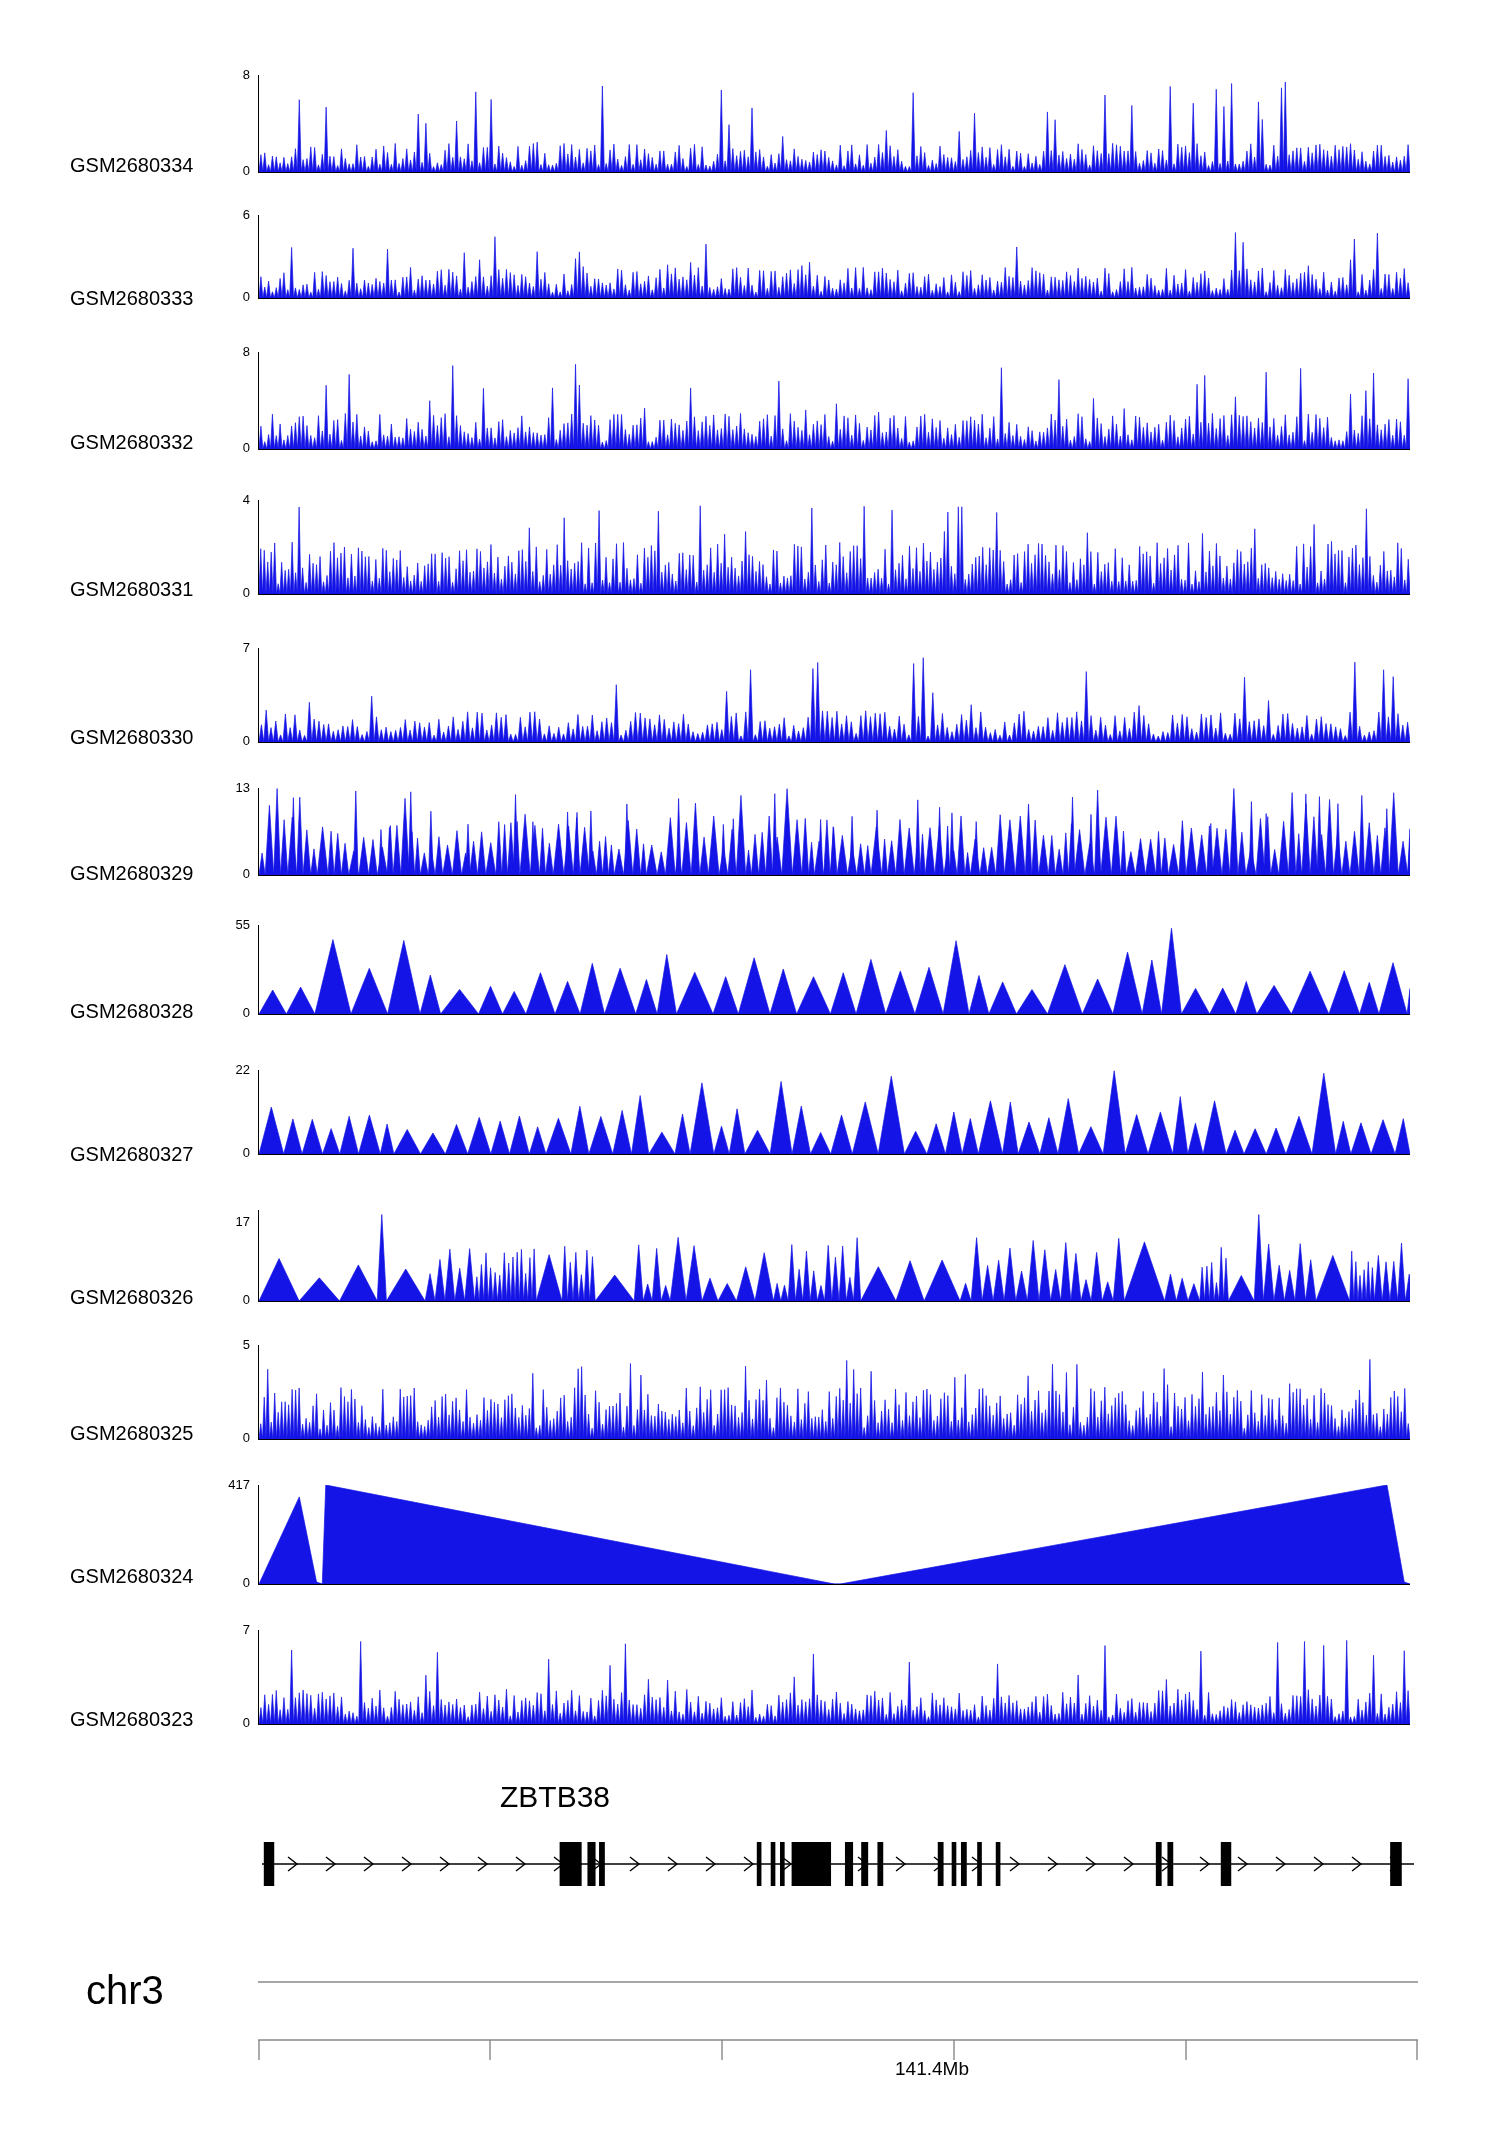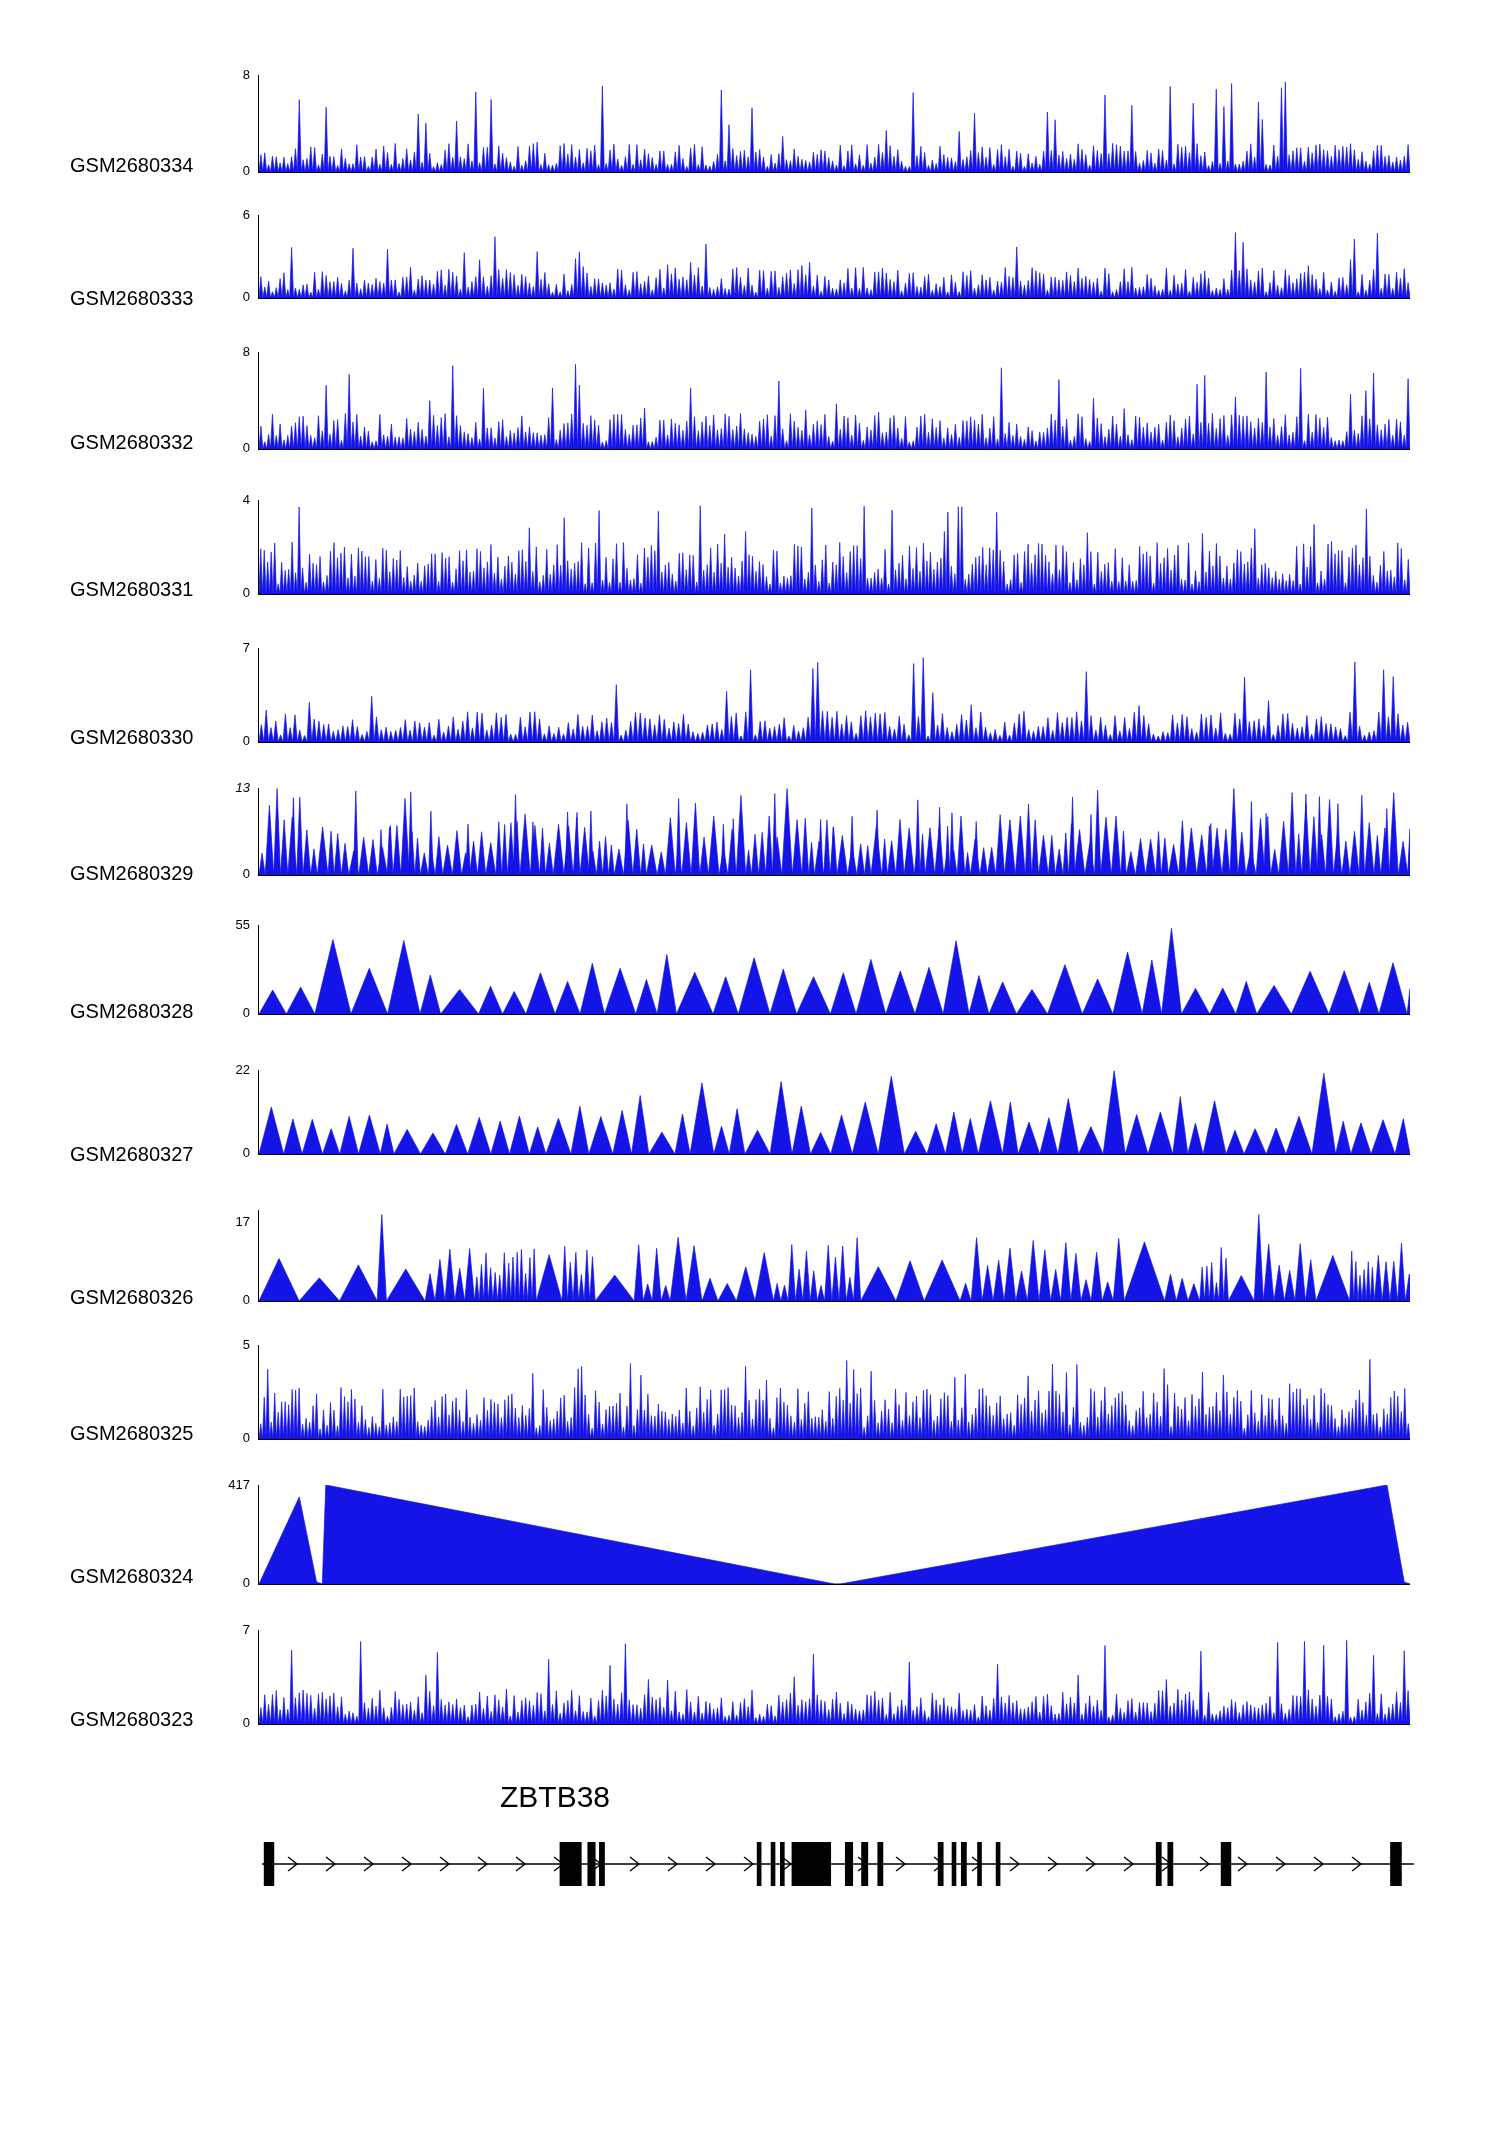--- a/index.html
+++ b/index.html
@@ -174,21 +174,21 @@
         <div class="axis-max" style="top: -8px;">7</div>
         <div class="axis-min" style="top: 85px;">0</div>
         <div class="track-plot" style="top: 0px; height: 95px;">
           <svg viewBox="0 0 1152 95" preserveAspectRatio="none">
             <path d="M 0 95 L 0.00 95.00 L 2.40 77.57 L 4.80 95.00 L 4.80 95.00 L 7.20 62.78 L 9.60 95.00 L 9.60 95.00 L 12.00 80.47 L 14.40 95.00 L 14.40 95.00 L 16.80 73.81 L 19.20 95.00 L 19.20 95.00 L 21.60 87.83 L 24.00 95.00 L 24.00 95.00 L 26.40 66.66 L 28.80 95.00 L 28.80 95.00 L 31.20 80.46 L 33.60 95.00 L 33.60 95.00 L 36.00 67.54 L 38.40 95.00 L 38.40 95.00 L 40.80 82.95 L 43.20 95.00 L 43.20 95.00 L 45.60 88.39 L 48.00 95.00 L 48.00 95.00 L 50.40 54.87 L 52.80 95.00 L 52.80 95.00 L 55.20 71.88 L 57.60 95.00 L 57.60 95.00 L 60.00 73.90 L 62.40 95.00 L 62.40 95.00 L 64.80 77.32 L 67.20 95.00 L 67.20 95.00 L 69.60 76.70 L 72.00 95.00 L 72.00 95.00 L 74.40 84.12 L 76.80 95.00 L 76.80 95.00 L 79.20 82.65 L 81.60 95.00 L 81.60 95.00 L 84.00 78.82 L 86.40 95.00 L 86.40 95.00 L 88.80 79.33 L 91.20 95.00 L 91.20 95.00 L 93.60 72.40 L 96.00 95.00 L 96.00 95.00 L 98.40 79.44 L 100.80 95.00 L 100.80 95.00 L 103.20 87.54 L 105.60 95.00 L 105.60 95.00 L 108.00 84.33 L 110.40 95.00 L 110.40 95.00 L 112.80 48.69 L 115.20 95.00 L 115.20 95.00 L 117.60 69.63 L 120.00 95.00 L 120.00 95.00 L 122.40 82.62 L 124.80 95.00 L 124.80 95.00 L 127.20 79.99 L 129.60 95.00 L 129.60 95.00 L 132.00 84.47 L 134.40 95.00 L 134.40 95.00 L 136.80 83.18 L 139.20 95.00 L 139.20 95.00 L 141.60 80.30 L 144.00 95.00 L 144.00 95.00 L 146.40 72.36 L 148.80 95.00 L 148.80 95.00 L 151.20 82.97 L 153.60 95.00 L 153.60 95.00 L 156.00 73.90 L 158.40 95.00 L 158.40 95.00 L 160.80 75.57 L 163.20 95.00 L 163.20 95.00 L 165.60 80.07 L 168.00 95.00 L 168.00 95.00 L 170.40 75.34 L 172.80 95.00 L 172.80 95.00 L 175.20 88.07 L 177.60 95.00 L 177.60 95.00 L 180.00 72.08 L 182.40 95.00 L 182.40 95.00 L 184.80 84.96 L 187.20 95.00 L 187.20 95.00 L 189.60 78.93 L 192.00 95.00 L 192.00 95.00 L 194.40 69.61 L 196.80 95.00 L 196.80 95.00 L 199.20 82.28 L 201.60 95.00 L 201.60 95.00 L 204.00 74.04 L 206.40 95.00 L 206.40 95.00 L 208.80 64.50 L 211.20 95.00 L 211.20 95.00 L 213.60 80.70 L 216.00 95.00 L 216.00 95.00 L 218.40 64.82 L 220.80 95.00 L 220.80 95.00 L 223.20 65.77 L 225.60 95.00 L 225.60 95.00 L 228.00 82.90 L 230.40 95.00 L 230.40 95.00 L 232.80 77.89 L 235.20 95.00 L 235.20 95.00 L 237.60 65.53 L 240.00 95.00 L 240.00 95.00 L 242.40 70.00 L 244.80 95.00 L 244.80 95.00 L 247.20 67.24 L 249.60 95.00 L 249.60 95.00 L 252.00 87.05 L 254.40 95.00 L 254.40 95.00 L 256.80 87.35 L 259.20 95.00 L 259.20 95.00 L 261.60 70.04 L 264.00 95.00 L 264.00 95.00 L 266.40 79.67 L 268.80 95.00 L 268.80 95.00 L 271.20 64.80 L 273.60 95.00 L 273.60 95.00 L 276.00 64.41 L 278.40 95.00 L 278.40 95.00 L 280.80 71.84 L 283.20 95.00 L 283.20 95.00 L 285.60 86.80 L 288.00 95.00 L 288.00 95.00 L 290.40 78.73 L 292.80 95.00 L 292.80 95.00 L 295.20 86.39 L 297.60 95.00 L 297.60 95.00 L 300.00 80.13 L 302.40 95.00 L 302.40 95.00 L 304.80 86.84 L 307.20 95.00 L 307.20 95.00 L 309.60 75.46 L 312.00 95.00 L 312.00 95.00 L 314.40 81.77 L 316.80 95.00 L 316.80 95.00 L 319.20 67.23 L 321.60 95.00 L 321.60 95.00 L 324.00 79.25 L 326.40 95.00 L 326.40 95.00 L 328.80 79.00 L 331.20 95.00 L 331.20 95.00 L 333.60 67.74 L 336.00 95.00 L 336.00 95.00 L 338.40 83.52 L 340.80 95.00 L 340.80 95.00 L 343.20 74.54 L 345.60 95.00 L 345.60 95.00 L 348.00 70.69 L 350.40 95.00 L 350.40 95.00 L 352.80 75.39 L 355.20 95.00 L 355.20 95.00 L 357.60 37.10 L 360.00 95.00 L 360.00 95.00 L 362.40 88.04 L 364.80 95.00 L 364.80 95.00 L 367.20 83.08 L 369.60 95.00 L 369.60 95.00 L 372.00 74.12 L 374.40 95.00 L 374.40 95.00 L 376.80 65.14 L 379.20 95.00 L 379.20 95.00 L 381.60 65.72 L 384.00 95.00 L 384.00 95.00 L 386.40 70.67 L 388.80 95.00 L 388.80 95.00 L 391.20 71.65 L 393.60 95.00 L 393.60 95.00 L 396.00 77.60 L 398.40 95.00 L 398.40 95.00 L 400.80 67.57 L 403.20 95.00 L 403.20 95.00 L 405.60 72.18 L 408.00 95.00 L 408.00 95.00 L 410.40 81.08 L 412.80 95.00 L 412.80 95.00 L 415.20 74.70 L 417.60 95.00 L 417.60 95.00 L 420.00 76.45 L 422.40 95.00 L 422.40 95.00 L 424.80 67.00 L 427.20 95.00 L 427.20 95.00 L 429.60 76.84 L 432.00 95.00 L 432.00 95.00 L 434.40 84.61 L 436.80 95.00 L 436.80 95.00 L 439.20 86.41 L 441.60 95.00 L 441.60 95.00 L 444.00 85.12 L 446.40 95.00 L 446.40 95.00 L 448.80 77.69 L 451.20 95.00 L 451.20 95.00 L 453.60 76.65 L 456.00 95.00 L 456.00 95.00 L 458.40 74.94 L 460.80 95.00 L 460.80 95.00 L 463.20 82.49 L 465.60 95.00 L 465.60 95.00 L 468.00 43.79 L 470.40 95.00 L 470.40 95.00 L 472.80 69.22 L 475.20 95.00 L 475.20 95.00 L 477.60 65.62 L 480.00 95.00 L 480.00 95.00 L 482.40 88.80 L 484.80 95.00 L 484.80 95.00 L 487.20 64.55 L 489.60 95.00 L 489.60 95.00 L 492.00 21.99 L 494.40 95.00 L 494.40 95.00 L 496.80 87.59 L 499.20 95.00 L 499.20 95.00 L 501.60 74.29 L 504.00 95.00 L 504.00 95.00 L 506.40 73.53 L 508.80 95.00 L 508.80 95.00 L 511.20 81.06 L 513.60 95.00 L 513.60 95.00 L 516.00 79.56 L 518.40 95.00 L 518.40 95.00 L 520.80 76.94 L 523.20 95.00 L 523.20 95.00 L 525.60 70.46 L 528.00 95.00 L 528.00 95.00 L 530.40 88.83 L 532.80 95.00 L 532.80 95.00 L 535.20 78.18 L 537.60 95.00 L 537.60 95.00 L 540.00 83.91 L 542.40 95.00 L 542.40 95.00 L 544.80 80.53 L 547.20 95.00 L 547.20 95.00 L 549.60 69.95 L 552.00 95.00 L 552.00 95.00 L 554.40 20.69 L 556.80 95.00 L 556.80 95.00 L 559.20 14.62 L 561.60 95.00 L 561.60 95.00 L 564.00 63.61 L 566.40 95.00 L 566.40 95.00 L 568.80 63.93 L 571.20 95.00 L 571.20 95.00 L 573.60 70.21 L 576.00 95.00 L 576.00 95.00 L 578.40 63.90 L 580.80 95.00 L 580.80 95.00 L 583.20 76.73 L 585.60 95.00 L 585.60 95.00 L 588.00 68.39 L 590.40 95.00 L 590.40 95.00 L 592.80 74.60 L 595.20 95.00 L 595.20 95.00 L 597.60 86.27 L 600.00 95.00 L 600.00 95.00 L 602.40 68.38 L 604.80 95.00 L 604.80 95.00 L 607.20 63.52 L 609.60 95.00 L 609.60 95.00 L 612.00 69.41 L 614.40 95.00 L 614.40 95.00 L 616.80 65.88 L 619.20 95.00 L 619.20 95.00 L 621.60 66.45 L 624.00 95.00 L 624.00 95.00 L 626.40 64.95 L 628.80 95.00 L 628.80 95.00 L 631.20 79.14 L 633.60 95.00 L 633.60 95.00 L 636.00 81.91 L 638.40 95.00 L 638.40 95.00 L 640.80 68.96 L 643.20 95.00 L 643.20 95.00 L 645.60 77.01 L 648.00 95.00 L 648.00 95.00 L 650.40 87.77 L 652.80 95.00 L 652.80 95.00 L 655.20 15.70 L 657.60 95.00 L 657.60 95.00 L 660.00 69.26 L 662.40 95.00 L 662.40 95.00 L 664.80 9.80 L 667.20 95.00 L 667.20 95.00 L 669.60 88.90 L 672.00 95.00 L 672.00 95.00 L 674.40 45.16 L 676.80 95.00 L 676.80 95.00 L 679.20 77.73 L 681.60 95.00 L 681.60 95.00 L 684.00 66.15 L 686.40 95.00 L 686.40 95.00 L 688.80 80.32 L 691.20 95.00 L 691.20 95.00 L 693.60 84.57 L 696.00 95.00 L 696.00 95.00 L 698.40 77.12 L 700.80 95.00 L 700.80 95.00 L 703.20 67.23 L 705.60 95.00 L 705.60 95.00 L 708.00 72.96 L 710.40 95.00 L 710.40 95.00 L 712.80 57.32 L 715.20 95.00 L 715.20 95.00 L 717.60 80.48 L 720.00 95.00 L 720.00 95.00 L 722.40 64.60 L 724.80 95.00 L 724.80 95.00 L 727.20 80.07 L 729.60 95.00 L 729.60 95.00 L 732.00 85.56 L 734.40 95.00 L 734.40 95.00 L 736.80 82.40 L 739.20 95.00 L 739.20 95.00 L 741.60 88.16 L 744.00 95.00 L 744.00 95.00 L 746.40 74.76 L 748.80 95.00 L 748.80 95.00 L 751.20 87.95 L 753.60 95.00 L 753.60 95.00 L 756.00 75.70 L 758.40 95.00 L 758.40 95.00 L 760.80 66.78 L 763.20 95.00 L 763.20 95.00 L 765.60 63.93 L 768.00 95.00 L 768.00 95.00 L 770.40 82.41 L 772.80 95.00 L 772.80 95.00 L 775.20 83.97 L 777.60 95.00 L 777.60 95.00 L 780.00 79.18 L 782.40 95.00 L 782.40 95.00 L 784.80 79.44 L 787.20 95.00 L 787.20 95.00 L 789.60 70.39 L 792.00 95.00 L 792.00 95.00 L 794.40 83.26 L 796.80 95.00 L 796.80 95.00 L 799.20 65.49 L 801.60 95.00 L 801.60 95.00 L 804.00 75.17 L 806.40 95.00 L 806.40 95.00 L 808.80 70.14 L 811.20 95.00 L 811.20 95.00 L 813.60 70.20 L 816.00 95.00 L 816.00 95.00 L 818.40 64.49 L 820.80 95.00 L 820.80 95.00 L 823.20 73.62 L 825.60 95.00 L 825.60 95.00 L 828.00 23.83 L 830.40 95.00 L 830.40 95.00 L 832.80 68.37 L 835.20 95.00 L 835.20 95.00 L 837.60 83.02 L 840.00 95.00 L 840.00 95.00 L 842.40 70.01 L 844.80 95.00 L 844.80 95.00 L 847.20 77.88 L 849.60 95.00 L 849.60 95.00 L 852.00 87.39 L 854.40 95.00 L 854.40 95.00 L 856.80 68.39 L 859.20 95.00 L 859.20 95.00 L 861.60 83.77 L 864.00 95.00 L 864.00 95.00 L 866.40 70.19 L 868.80 95.00 L 868.80 95.00 L 871.20 81.30 L 873.60 95.00 L 873.60 95.00 L 876.00 64.90 L 878.40 95.00 L 878.40 95.00 L 880.80 58.22 L 883.20 95.00 L 883.20 95.00 L 885.60 68.21 L 888.00 95.00 L 888.00 95.00 L 890.40 76.52 L 892.80 95.00 L 892.80 95.00 L 895.20 87.00 L 897.60 95.00 L 897.60 95.00 L 900.00 88.99 L 902.40 95.00 L 902.40 95.00 L 904.80 84.49 L 907.20 95.00 L 907.20 95.00 L 909.60 85.48 L 912.00 95.00 L 912.00 95.00 L 914.40 67.68 L 916.80 95.00 L 916.80 95.00 L 919.20 75.94 L 921.60 95.00 L 921.60 95.00 L 924.00 67.18 L 926.40 95.00 L 926.40 95.00 L 928.80 69.49 L 931.20 95.00 L 931.20 95.00 L 933.60 81.55 L 936.00 95.00 L 936.00 95.00 L 938.40 84.97 L 940.80 95.00 L 940.80 95.00 L 943.20 66.72 L 945.60 95.00 L 945.60 95.00 L 948.00 70.19 L 950.40 95.00 L 950.40 95.00 L 952.80 67.72 L 955.20 95.00 L 955.20 95.00 L 957.60 81.00 L 960.00 95.00 L 960.00 95.00 L 962.40 65.53 L 964.80 95.00 L 964.80 95.00 L 967.20 86.24 L 969.60 95.00 L 969.60 95.00 L 972.00 87.13 L 974.40 95.00 L 974.40 95.00 L 976.80 65.84 L 979.20 95.00 L 979.20 95.00 L 981.60 71.59 L 984.00 95.00 L 984.00 95.00 L 986.40 29.51 L 988.80 95.00 L 988.80 95.00 L 991.20 74.43 L 993.60 95.00 L 993.60 95.00 L 996.00 73.51 L 998.40 95.00 L 998.40 95.00 L 1000.80 71.61 L 1003.20 95.00 L 1003.20 95.00 L 1005.60 78.45 L 1008.00 95.00 L 1008.00 95.00 L 1010.40 53.16 L 1012.80 95.00 L 1012.80 95.00 L 1015.20 87.22 L 1017.60 95.00 L 1017.60 95.00 L 1020.00 78.26 L 1022.40 95.00 L 1022.40 95.00 L 1024.80 66.66 L 1027.20 95.00 L 1027.20 95.00 L 1029.60 66.22 L 1032.00 95.00 L 1032.00 95.00 L 1034.40 76.21 L 1036.80 95.00 L 1036.80 95.00 L 1039.20 81.06 L 1041.60 95.00 L 1041.60 95.00 L 1044.00 79.70 L 1046.40 95.00 L 1046.40 95.00 L 1048.80 68.26 L 1051.20 95.00 L 1051.20 95.00 L 1053.60 87.13 L 1056.00 95.00 L 1056.00 95.00 L 1058.40 71.89 L 1060.80 95.00 L 1060.80 95.00 L 1063.20 69.40 L 1065.60 95.00 L 1065.60 95.00 L 1068.00 76.35 L 1070.40 95.00 L 1070.40 95.00 L 1072.80 76.64 L 1075.20 95.00 L 1075.20 95.00 L 1077.60 79.78 L 1080.00 95.00 L 1080.00 95.00 L 1082.40 81.53 L 1084.80 95.00 L 1084.80 95.00 L 1087.20 88.49 L 1089.60 95.00 L 1089.60 95.00 L 1092.00 64.86 L 1094.40 95.00 L 1094.40 95.00 L 1096.80 14.29 L 1099.20 95.00 L 1099.20 95.00 L 1101.60 79.04 L 1104.00 95.00 L 1104.00 95.00 L 1106.40 88.08 L 1108.80 95.00 L 1108.80 95.00 L 1111.20 84.86 L 1113.60 95.00 L 1113.60 95.00 L 1116.00 83.52 L 1118.40 95.00 L 1118.40 95.00 L 1120.80 64.81 L 1123.20 95.00 L 1123.20 95.00 L 1125.60 22.02 L 1128.00 95.00 L 1128.00 95.00 L 1130.40 69.62 L 1132.80 95.00 L 1132.80 95.00 L 1135.20 28.95 L 1137.60 95.00 L 1137.60 95.00 L 1140.00 66.41 L 1142.40 95.00 L 1142.40 95.00 L 1144.80 77.81 L 1147.20 95.00 L 1147.20 95.00 L 1149.60 75.07 L 1152.00 95.00 L 1152 95 Z" fill="#1414e6" stroke="#1414e6" stroke-width="0.7"></path>
           </svg>
         </div>
       </div>
       <div class="track" style="top: 788px; height: 94px;">
         <div class="track-label" style="top: 32px;">GSM2680329</div>
-        <div class="axis-max" style="top: -8px; font-style: italic;">13</div>
+        <div class="axis-max" style="top: -8px;">13</div>
         <div class="axis-min" style="top: 78px;">0</div>
         <div class="track-plot" style="top: 0px; height: 88px;">
           <svg viewBox="0 0 1152 88" preserveAspectRatio="none">
             <path d="M 0 88 L 0.00 88.00 L 3.08 65.81 L 6.16 88.00 L 6.16 88.00 L 10.43 17.52 L 14.69 88.00 L 14.69 88.00 L 18.11 0.59 L 21.52 88.00 L 21.52 88.00 L 25.16 32.13 L 28.80 88.00 L 28.80 88.00 L 33.23 29.59 L 37.65 88.00 L 32.09 88.00 L 34.39 9.80 L 36.69 88.00 L 37.65 88.00 L 40.83 9.35 L 44.02 88.00 L 44.02 88.00 L 47.88 42.37 L 51.75 88.00 L 51.75 88.00 L 55.02 61.55 L 58.29 88.00 L 58.29 88.00 L 63.66 39.40 L 69.03 88.00 L 69.03 88.00 L 72.12 43.63 L 75.21 88.00 L 75.21 88.00 L 78.80 45.98 L 82.39 88.00 L 82.39 88.00 L 86.11 55.95 L 89.82 88.00 L 89.82 88.00 L 94.82 63.64 L 99.83 88.00 L 94.58 88.00 L 96.88 3.02 L 99.19 88.00 L 99.83 88.00 L 104.77 49.93 L 109.71 88.00 L 109.71 88.00 L 114.06 52.16 L 118.41 88.00 L 118.41 88.00 L 123.54 59.95 L 128.68 88.00 L 119.77 88.00 L 122.08 42.03 L 124.38 88.00 L 128.68 88.00 L 131.44 37.97 L 134.21 88.00 L 128.25 88.00 L 130.56 39.88 L 132.86 88.00 L 134.21 88.00 L 138.06 37.85 L 141.92 88.00 L 141.92 88.00 L 146.15 10.46 L 150.38 88.00 L 150.38 88.00 L 153.13 44.18 L 155.88 88.00 L 149.59 88.00 L 151.90 3.86 L 154.20 88.00 L 155.88 88.00 L 158.68 50.60 L 161.49 88.00 L 161.49 88.00 L 165.43 65.63 L 169.38 88.00 L 169.38 88.00 L 172.85 65.64 L 176.31 88.00 L 169.75 88.00 L 172.05 23.42 L 174.35 88.00 L 176.31 88.00 L 180.08 49.30 L 183.84 88.00 L 183.84 88.00 L 188.69 57.73 L 193.55 88.00 L 193.55 88.00 L 198.14 43.09 L 202.73 88.00 L 202.73 88.00 L 206.78 65.74 L 210.82 88.00 L 206.89 88.00 L 209.19 36.57 L 211.50 88.00 L 210.82 88.00 L 214.76 53.89 L 218.70 88.00 L 218.70 88.00 L 222.81 44.33 L 226.93 88.00 L 226.93 88.00 L 231.97 55.26 L 237.01 88.00 L 237.01 88.00 L 240.01 34.13 L 243.00 88.00 L 243.00 88.00 L 245.84 36.94 L 248.68 88.00 L 248.68 88.00 L 252.13 35.12 L 255.57 88.00 L 255.57 88.00 L 258.33 33.88 L 261.09 88.00 L 254.44 88.00 L 256.74 6.69 L 259.05 88.00 L 261.09 88.00 L 266.32 26.48 L 271.54 88.00 L 271.54 88.00 L 276.15 37.86 L 280.77 88.00 L 271.85 88.00 L 274.15 34.13 L 276.46 88.00 L 280.77 88.00 L 283.77 40.66 L 286.78 88.00 L 286.78 88.00 L 290.63 55.81 L 294.49 88.00 L 294.49 88.00 L 299.82 36.61 L 305.15 88.00 L 305.15 88.00 L 309.87 38.56 L 314.58 88.00 L 306.54 88.00 L 308.85 24.30 L 311.15 88.00 L 314.58 88.00 L 317.91 30.06 L 321.25 88.00 L 315.97 88.00 L 318.27 24.67 L 320.58 88.00 L 321.25 88.00 L 325.92 39.75 L 330.59 88.00 L 330.59 88.00 L 334.19 63.70 L 337.79 88.00 L 329.87 88.00 L 332.18 23.23 L 334.48 88.00 L 337.79 88.00 L 340.86 53.86 L 343.94 88.00 L 343.94 88.00 L 346.86 49.12 L 349.79 88.00 L 349.79 88.00 L 352.68 57.62 L 355.58 88.00 L 355.58 88.00 L 360.26 61.76 L 364.94 88.00 L 364.94 88.00 L 369.54 32.82 L 374.14 88.00 L 365.90 88.00 L 368.20 16.09 L 370.51 88.00 L 374.14 88.00 L 378.06 41.54 L 381.99 88.00 L 381.99 88.00 L 384.85 56.49 L 387.71 88.00 L 387.71 88.00 L 393.07 57.69 L 398.42 88.00 L 398.42 88.00 L 402.60 64.58 L 406.78 88.00 L 406.78 88.00 L 411.71 30.06 L 416.64 88.00 L 416.64 88.00 L 419.88 59.32 L 423.12 88.00 L 417.67 88.00 L 419.97 10.61 L 422.27 88.00 L 423.12 88.00 L 427.80 34.95 L 432.49 88.00 L 432.49 88.00 L 436.81 15.32 L 441.13 88.00 L 441.13 88.00 L 445.45 49.60 L 449.78 88.00 L 449.78 88.00 L 455.14 28.41 L 460.50 88.00 L 460.50 88.00 L 464.89 60.58 L 469.28 88.00 L 462.46 88.00 L 464.76 36.75 L 467.07 88.00 L 469.28 88.00 L 473.45 41.83 L 477.62 88.00 L 472.40 88.00 L 474.70 31.15 L 477.00 88.00 L 477.62 88.00 L 482.37 7.50 L 487.12 88.00 L 487.12 88.00 L 489.97 62.88 L 492.83 88.00 L 492.83 88.00 L 496.46 46.90 L 500.09 88.00 L 500.09 88.00 L 503.62 44.85 L 507.14 88.00 L 507.14 88.00 L 510.60 28.33 L 514.06 88.00 L 514.06 88.00 L 518.66 49.60 L 523.26 88.00 L 513.92 88.00 L 516.23 5.72 L 518.53 88.00 L 523.26 88.00 L 528.55 0.71 L 533.83 88.00 L 533.83 88.00 L 538.54 32.08 L 543.26 88.00 L 543.26 88.00 L 546.72 30.71 L 550.18 88.00 L 550.18 88.00 L 553.04 54.89 L 555.91 88.00 L 555.91 88.00 L 560.54 53.86 L 565.16 88.00 L 559.79 88.00 L 562.10 31.85 L 564.40 88.00 L 565.16 88.00 L 568.42 32.25 L 571.67 88.00 L 571.67 88.00 L 575.13 40.22 L 578.58 88.00 L 572.38 88.00 L 574.69 39.21 L 576.99 88.00 L 578.58 88.00 L 583.83 47.92 L 589.08 88.00 L 589.08 88.00 L 593.68 59.17 L 598.28 88.00 L 591.28 88.00 L 593.59 28.65 L 595.89 88.00 L 598.28 88.00 L 602.15 56.44 L 606.03 88.00 L 606.03 88.00 L 609.28 58.29 L 612.53 88.00 L 612.53 88.00 L 617.90 39.17 L 623.26 88.00 L 616.28 88.00 L 618.59 22.40 L 620.89 88.00 L 623.26 88.00 L 626.15 51.65 L 629.03 88.00 L 629.03 88.00 L 633.19 53.37 L 637.35 88.00 L 637.35 88.00 L 641.53 31.92 L 645.72 88.00 L 645.72 88.00 L 650.75 40.51 L 655.79 88.00 L 655.79 88.00 L 658.56 60.27 L 661.33 88.00 L 657.07 88.00 L 659.37 11.99 L 661.67 88.00 L 661.33 88.00 L 664.08 46.82 L 666.84 88.00 L 666.84 88.00 L 671.58 40.24 L 676.32 88.00 L 676.32 88.00 L 680.85 38.85 L 685.38 88.00 L 678.86 88.00 L 681.17 19.49 L 683.47 88.00 L 685.38 88.00 L 688.70 65.88 L 692.02 88.00 L 686.89 88.00 L 689.20 38.47 L 691.50 88.00 L 692.02 88.00 L 695.39 63.36 L 698.76 88.00 L 691.27 88.00 L 693.57 25.11 L 695.88 88.00 L 698.76 88.00 L 702.62 28.27 L 706.48 88.00 L 706.48 88.00 L 709.24 65.26 L 712.01 88.00 L 712.01 88.00 L 716.74 51.71 L 721.47 88.00 L 715.52 88.00 L 717.82 33.97 L 720.13 88.00 L 721.47 88.00 L 725.29 60.36 L 729.11 88.00 L 729.11 88.00 L 733.28 60.09 L 737.44 88.00 L 737.44 88.00 L 741.81 27.07 L 746.19 88.00 L 746.19 88.00 L 751.56 32.22 L 756.93 88.00 L 756.93 88.00 L 761.93 28.35 L 766.93 88.00 L 766.93 88.00 L 770.17 16.16 L 773.40 88.00 L 773.40 88.00 L 776.84 32.42 L 780.27 88.00 L 780.27 88.00 L 785.14 47.79 L 790.00 88.00 L 790.00 88.00 L 793.50 48.00 L 797.00 88.00 L 797.00 88.00 L 800.86 61.91 L 804.72 88.00 L 804.72 88.00 L 807.48 45.38 L 810.23 88.00 L 810.23 88.00 L 813.15 36.10 L 816.06 88.00 L 811.92 88.00 L 814.22 9.19 L 816.53 88.00 L 816.06 88.00 L 821.29 42.10 L 826.52 88.00 L 826.52 88.00 L 831.40 56.54 L 836.28 88.00 L 830.40 88.00 L 832.70 26.71 L 835.01 88.00 L 836.28 88.00 L 839.36 2.12 L 842.43 88.00 L 837.71 88.00 L 840.01 43.40 L 842.32 88.00 L 842.43 88.00 L 847.73 29.53 L 853.04 88.00 L 853.04 88.00 L 857.73 28.43 L 862.42 88.00 L 862.42 88.00 L 865.22 43.62 L 868.02 88.00 L 868.02 88.00 L 872.64 64.38 L 877.26 88.00 L 877.26 88.00 L 882.28 51.23 L 887.29 88.00 L 887.29 88.00 L 892.41 51.81 L 897.54 88.00 L 897.54 88.00 L 900.30 44.00 L 903.07 88.00 L 903.07 88.00 L 906.65 50.66 L 910.23 88.00 L 910.23 88.00 L 915.40 57.15 L 920.57 88.00 L 920.57 88.00 L 924.19 33.07 L 927.81 88.00 L 927.81 88.00 L 933.17 40.45 L 938.53 88.00 L 938.53 88.00 L 943.51 47.47 L 948.50 88.00 L 948.50 88.00 L 951.23 38.32 L 953.96 88.00 L 950.33 88.00 L 952.63 35.87 L 954.94 88.00 L 953.96 88.00 L 958.86 40.66 L 963.76 88.00 L 963.76 88.00 L 967.71 41.68 L 971.67 88.00 L 971.67 88.00 L 975.70 0.54 L 979.73 88.00 L 979.73 88.00 L 983.70 44.69 L 987.66 88.00 L 987.66 88.00 L 992.80 61.45 L 997.94 88.00 L 990.98 88.00 L 993.29 13.74 L 995.59 88.00 L 997.94 88.00 L 1002.34 30.89 L 1006.75 88.00 L 1006.75 88.00 L 1009.62 28.98 L 1012.50 88.00 L 1005.71 88.00 L 1008.02 25.84 L 1010.32 88.00 L 1012.50 88.00 L 1016.57 62.17 L 1020.64 88.00 L 1020.64 88.00 L 1025.50 33.66 L 1030.35 88.00 L 1030.35 88.00 L 1034.02 4.68 L 1037.69 88.00 L 1037.69 88.00 L 1040.66 46.31 L 1043.64 88.00 L 1043.64 88.00 L 1047.86 15.86 L 1052.07 88.00 L 1045.47 88.00 L 1047.77 6.11 L 1050.07 88.00 L 1052.07 88.00 L 1055.82 29.08 L 1059.57 88.00 L 1059.57 88.00 L 1063.57 47.05 L 1067.56 88.00 L 1059.04 88.00 L 1061.35 8.71 L 1063.65 88.00 L 1067.56 88.00 L 1071.48 11.63 L 1075.40 88.00 L 1075.40 88.00 L 1079.56 45.86 L 1083.73 88.00 L 1077.56 88.00 L 1079.86 15.81 L 1082.17 88.00 L 1083.73 88.00 L 1087.79 53.82 L 1091.86 88.00 L 1091.86 88.00 L 1096.46 43.88 L 1101.06 88.00 L 1101.06 88.00 L 1103.78 7.50 L 1106.51 88.00 L 1106.51 88.00 L 1111.20 35.07 L 1115.89 88.00 L 1115.89 88.00 L 1119.31 48.06 L 1122.72 88.00 L 1122.72 88.00 L 1126.92 40.31 L 1131.12 88.00 L 1126.49 88.00 L 1128.79 20.96 L 1131.10 88.00 L 1131.12 88.00 L 1135.69 4.81 L 1140.26 88.00 L 1140.26 88.00 L 1145.05 53.91 L 1149.84 88.00 L 1149.84 88.00 L 1152.00 50.65 L 1152.00 88.00 L 1149.65 88.00 L 1151.95 41.38 L 1154.25 88.00 L 1152 88 Z" fill="#1414e6" stroke="#1414e6" stroke-width="0.7"></path>
           </svg>
         </div>
       </div>
       <div class="track" style="top: 925px; height: 96px;">
         <div class="track-label" style="top: 33px;">GSM2680328</div>
         <div class="axis-max" style="top: -8px;">55</div>
@@ -305,14 +305,30 @@
           <rect x="719.2" y="14" width="4.64" height="44" fill="#000"></rect>
           <rect x="737.76" y="14" width="4.64" height="44" fill="#000"></rect>
           <rect x="897.84" y="14" width="5.8" height="44" fill="#000"></rect>
           <rect x="909.44" y="14" width="5.8" height="44" fill="#000"></rect>
           <rect x="962.8" y="14" width="10.440000000000001" height="44" fill="#000"></rect>
           <rect x="1132.16" y="14" width="11.6" height="44" fill="#000"></rect>
         </svg>
       </div>
   </div>
 
+  <div id="chrom-region">
+    <div id="chrom-label">chr3</div>
+    <div id="chrom-ruler">
+        <svg viewBox="0 0 1160 150" preserveAspectRatio="none">
+          <line x1="0" x2="1160" y1="52" y2="52" stroke="#888" stroke-width="1.4"></line>
+          <line x1="0" x2="1160" y1="110" y2="110" stroke="#888" stroke-width="1.4"></line>
+          <line x1="1" x2="1" y1="110" y2="130" stroke="#888" stroke-width="1.4"></line>
+          <line x1="232" x2="232" y1="110" y2="130" stroke="#888" stroke-width="1.4"></line>
+          <line x1="464" x2="464" y1="110" y2="130" stroke="#888" stroke-width="1.4"></line>
+          <line x1="696" x2="696" y1="110" y2="130" stroke="#888" stroke-width="1.4"></line>
+          <line x1="928" x2="928" y1="110" y2="130" stroke="#888" stroke-width="1.4"></line>
+          <line x1="1159" x2="1159" y1="110" y2="130" stroke="#888" stroke-width="1.4"></line>
+        </svg>
+      </div>
+    <div id="ruler-label"><span>141.4Mb</span></div>
+  </div>
 
 </div>
 
 </body></html>

